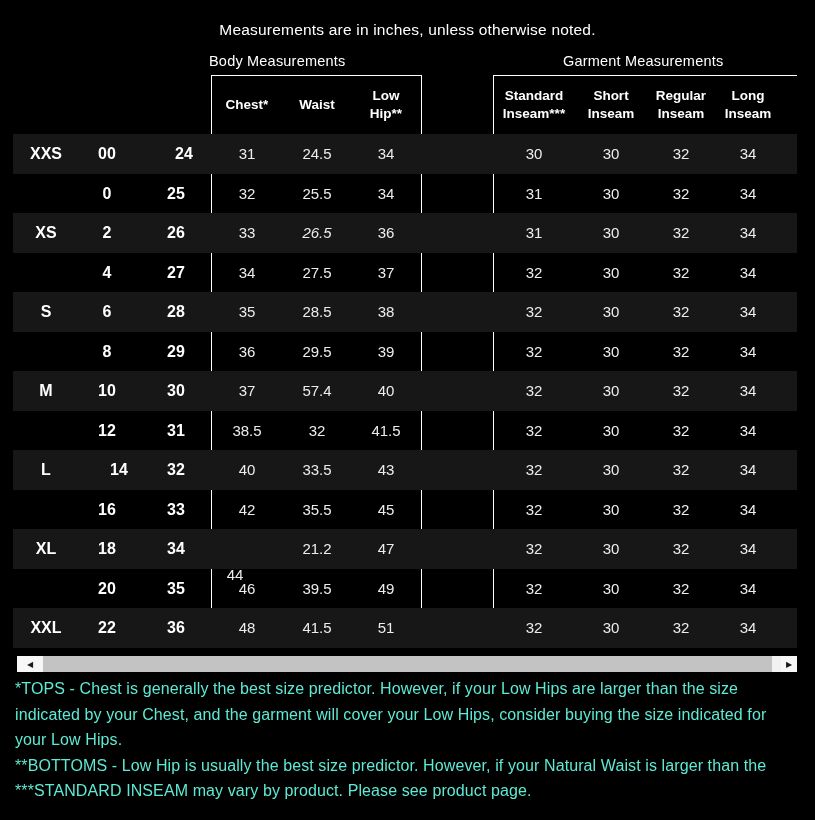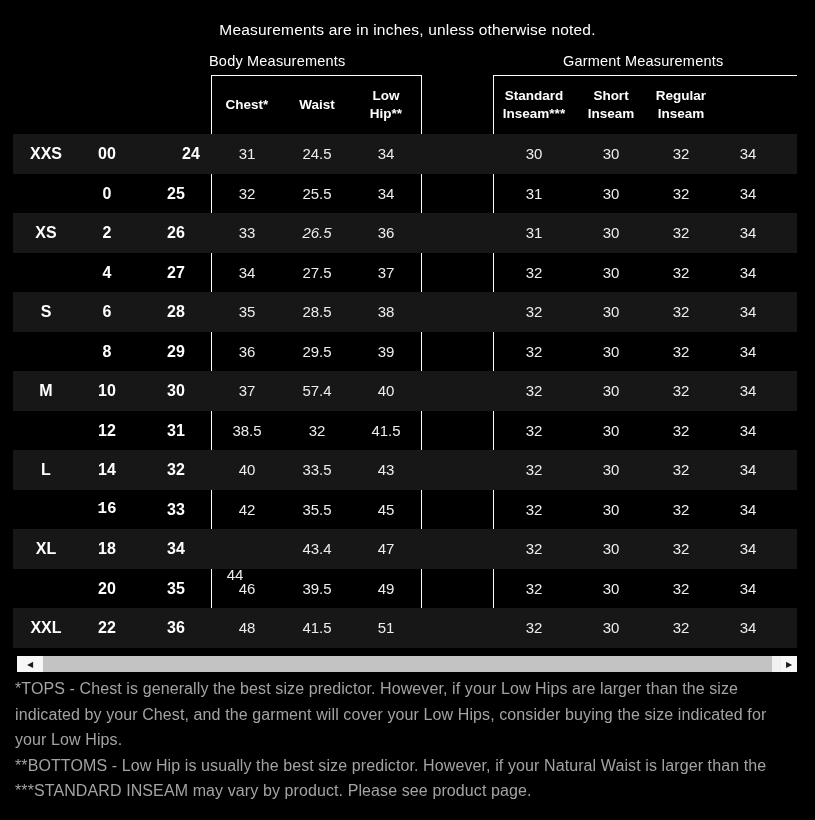--- a/index.html
+++ b/index.html
@@ -37,44 +37,45 @@
     background:#f1f1f1;display:flex;align-items:stretch;
   }
   .sb-btn{
     width:26px;flex:0 0 auto;display:flex;align-items:center;justify-content:center;
     color:#1a1a1a;font-size:8px;background:#f7f7f7;cursor:default;
   }
   .sb-btn.right{width:16px;}
   .sb-thumb{flex:0 0 auto;width:729px;background:#c3c3c3;}
   .sb-track-rest{flex:1 1 auto;background:#f1f1f1;}
   .footnotes{position:absolute;left:15px;top:676px;width:800px;}
-  .fline{font-size:16px;line-height:25.6px;color:#a3a3a3;white-space:nowrap;letter-spacing:.1px;}
+  .fline{font-size:16px;line-height:25.6px;color:#5eead4;white-space:nowrap;letter-spacing:.1px;}
 </style>
 </head>
 <body>
 
 <div class="page-title">Measurements are in inches, unless otherwise noted.</div>
 
 <div class="section-label body">Body Measurements</div>
 <div class="section-label garment">Garment Measurements</div>
 
 <div class="table-viewport">
   <div class="mbox body"></div>
   <div class="mbox garment"></div>
 
 <div class="hcell" style="left: 217px; width: 60px;">Chest*</div>
     <div class="hcell" style="left: 287px; width: 60px;">Waist</div>
     <div class="hcell" style="left: 356px; width: 60px;">Low Hip**</div>
     <div class="hcell" style="left: 499px; width: 70px;">Standard Inseam***</div>
     <div class="hcell" style="left: 576px; width: 70px;">Short Inseam</div>
     <div class="hcell" style="left: 646px; width: 70px;">Regular Inseam</div>
+    <div class="hcell" style="left: 713px; width: 70px;">Long Inseam</div>
     <div class="trow striped" style="top: 59px;">
       <span class="tcell bold" style="left: 2px; width: 62px;">XXS</span>
       <span class="tcell bold" style="left: 64px; width: 60px;">00</span>
-      <span class="tcell bold" style="left: 148px; width: 60px;">24</span>
+      <span class="tcell bold" style="left: 141px; width: 60px;">24</span>
       <span class="tcell val" style="left: 204px; width: 60px;">31</span>
       <span class="tcell val" style="left: 274px; width: 60px;">24.5</span>
       <span class="tcell val" style="left: 343px; width: 60px;">34</span>
       <span class="tcell val" style="left: 486px; width: 70px;">30</span>
       <span class="tcell val" style="left: 563px; width: 70px;">30</span>
       <span class="tcell val" style="left: 633px; width: 70px;">32</span>
       <span class="tcell val" style="left: 700px; width: 70px;">34</span>
     </div>
     <div class="trow" style="top: 98.54px;">
       <span class="tcell bold" style="left: 2px; width: 62px;"></span>
@@ -155,48 +156,48 @@
       <span class="tcell val" style="left: 204px; width: 60px;">38.5</span>
       <span class="tcell val" style="left: 274px; width: 60px;">32</span>
       <span class="tcell val" style="left: 343px; width: 60px;">41.5</span>
       <span class="tcell val" style="left: 486px; width: 70px;">32</span>
       <span class="tcell val" style="left: 563px; width: 70px;">30</span>
       <span class="tcell val" style="left: 633px; width: 70px;">32</span>
       <span class="tcell val" style="left: 700px; width: 70px;">34</span>
     </div>
     <div class="trow striped" style="top: 375.32px;">
       <span class="tcell bold" style="left: 2px; width: 62px;">L</span>
-      <span class="tcell bold" style="left: 64px; width: 60px;">14</span>
+      <span class="tcell bold" style="left: 76px; width: 60px;">14</span>
       <span class="tcell bold" style="left: 133px; width: 60px;">32</span>
       <span class="tcell val" style="left: 204px; width: 60px;">40</span>
       <span class="tcell val" style="left: 274px; width: 60px;">33.5</span>
       <span class="tcell val" style="left: 343px; width: 60px;">43</span>
       <span class="tcell val" style="left: 486px; width: 70px;">32</span>
       <span class="tcell val" style="left: 563px; width: 70px;">30</span>
       <span class="tcell val" style="left: 633px; width: 70px;">32</span>
       <span class="tcell val" style="left: 700px; width: 70px;">34</span>
     </div>
     <div class="trow" style="top: 414.86px;">
       <span class="tcell bold" style="left: 2px; width: 62px;"></span>
-      <span class="tcell bold" style="left: 64px; width: 60px; font-family: Liberation Mono, monospace;">16</span>
+      <span class="tcell bold" style="left: 64px; width: 60px;">16</span>
       <span class="tcell bold" style="left: 133px; width: 60px;">33</span>
       <span class="tcell val" style="left: 204px; width: 60px;">42</span>
       <span class="tcell val" style="left: 274px; width: 60px;">35.5</span>
       <span class="tcell val" style="left: 343px; width: 60px;">45</span>
       <span class="tcell val" style="left: 486px; width: 70px;">32</span>
       <span class="tcell val" style="left: 563px; width: 70px;">30</span>
       <span class="tcell val" style="left: 633px; width: 70px;">32</span>
       <span class="tcell val" style="left: 700px; width: 70px;">34</span>
     </div>
     <div class="trow striped" style="top: 454.4px;">
       <span class="tcell bold" style="left: 2px; width: 62px;">XL</span>
       <span class="tcell bold" style="left: 64px; width: 60px;">18</span>
       <span class="tcell bold" style="left: 133px; width: 60px;">34</span>
       <span class="tcell val" style="left: 192px; width: 60px; margin-top: 26px;">44</span>
-      <span class="tcell val" style="left: 274px; width: 60px;">43.4</span>
+      <span class="tcell val" style="left: 274px; width: 60px;">21.2</span>
       <span class="tcell val" style="left: 343px; width: 60px;">47</span>
       <span class="tcell val" style="left: 486px; width: 70px;">32</span>
       <span class="tcell val" style="left: 563px; width: 70px;">30</span>
       <span class="tcell val" style="left: 633px; width: 70px;">32</span>
       <span class="tcell val" style="left: 700px; width: 70px;">34</span>
     </div>
     <div class="trow" style="top: 493.94px;">
       <span class="tcell bold" style="left: 2px; width: 62px;"></span>
       <span class="tcell bold" style="left: 64px; width: 60px;">20</span>
       <span class="tcell bold" style="left: 133px; width: 60px;">35</span>

